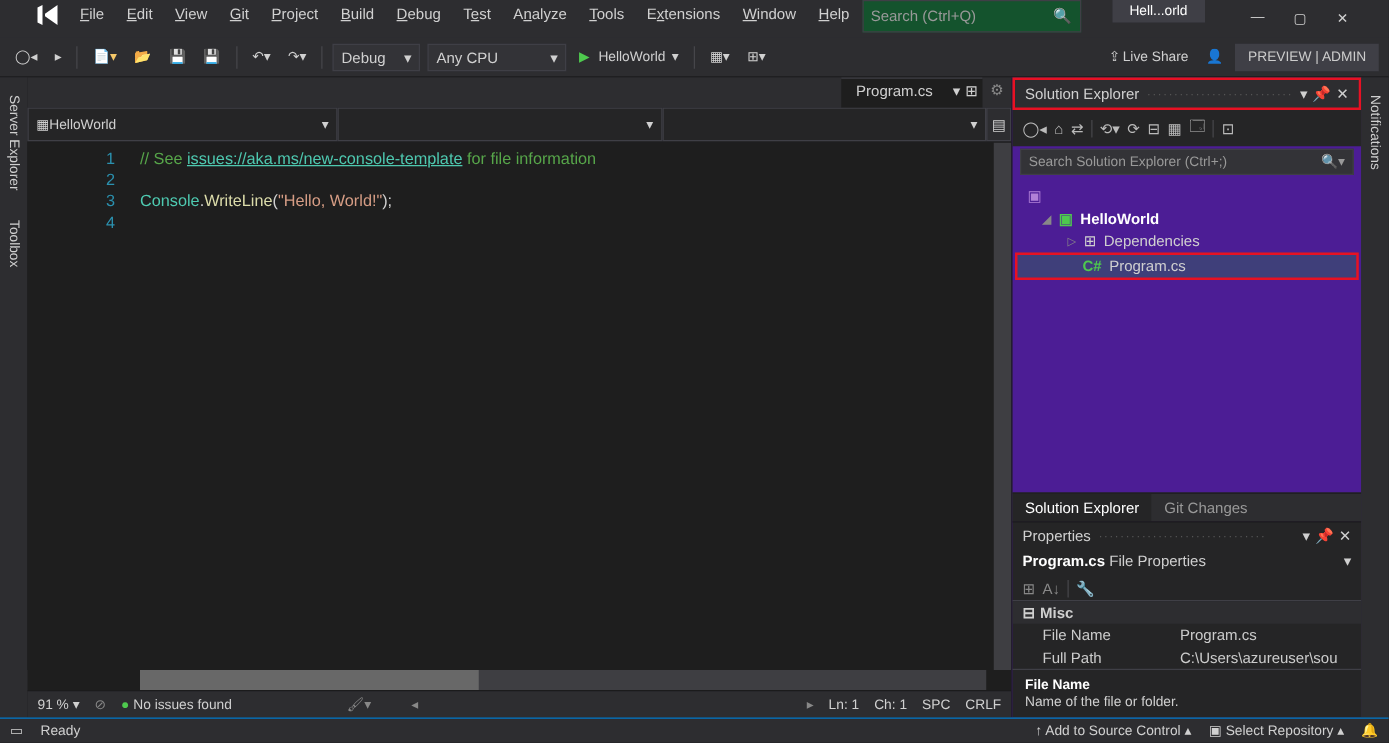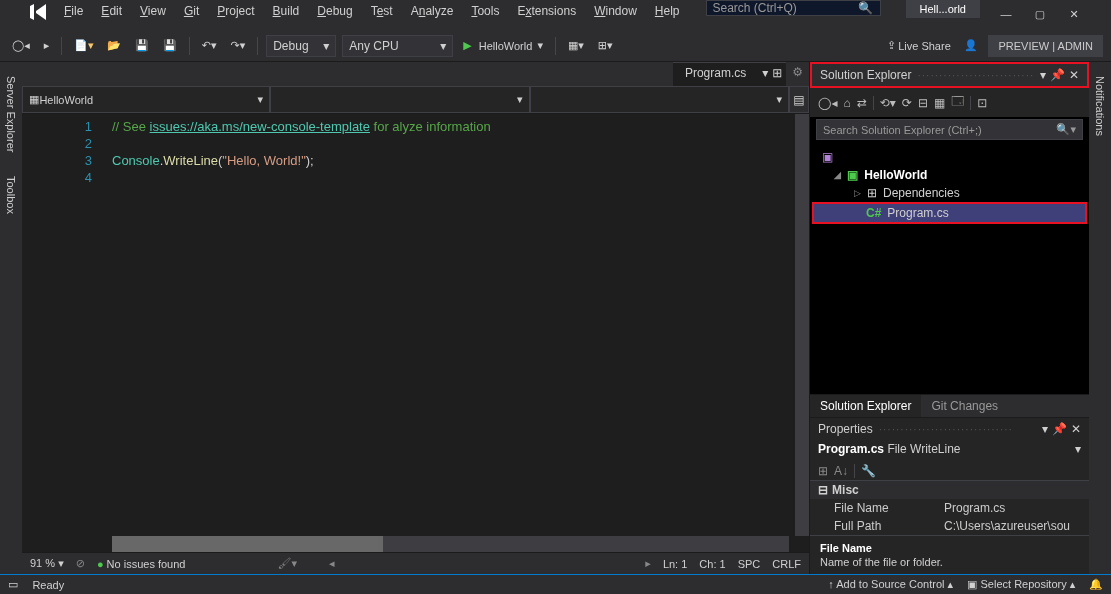--- a/index.html
+++ b/index.html
@@ -2,21 +2,21 @@
 <html><head>
 <meta charset="utf-8">
 <style>
 * { margin:0; padding:0; box-sizing:border-box; font-family:"Segoe UI",Arial,sans-serif; }
 body { background:#2d2d30; color:#d0d0d0; width:1111px; height:594px; overflow:hidden; font-size:12px; position:relative; }
 .titlebar { height:30px; background:#2d2d30; display:flex; align-items:flex-start; padding:0 20px; }
 .logo { width:24px; height:24px; margin:0 6px; color:#fff; font-size:9px; font-weight:bold; display:flex; align-items:center; justify-content:center; }
 .menu { display:flex; gap:2px; }
 .menu-item { padding:4px 8px; color:#d0d0d0; cursor:pointer; }
 .menu-item u { text-decoration:underline; }
-.search-box { margin-left:18px; background:#0f172a; border:1px solid #3f3f46; height:16px; width:175px; display:flex; align-items:center; padding:0 6px; color:#999; }
+.search-box { margin-left:2px; background:#14532d; border:1px solid #3f3f46; height:26px; width:175px; display:flex; align-items:center; padding:0 6px; color:#999; }
 .search-box .sicon { margin-left:auto; }
 .sol-name { margin-left:25px; background:#3f3f46; padding:3px 14px; color:#fff; font-size:11px; }
 .win-controls { margin-left:auto; display:flex; }
 .win-btn { width:34px; height:28px; display:flex; align-items:center; justify-content:center; color:#d0d0d0; cursor:pointer; font-size:11px; }
 .toolbar { height:32px; background:#2d2d30; border-bottom:1px solid #1b1b1c; display:flex; align-items:center; padding:0 8px; gap:6px; }
 .tb-btn { padding:2px 4px; color:#d0d0d0; cursor:pointer; display:flex; align-items:center; gap:2px; font-size:11px; }
 .tb-sep { width:1px; height:18px; background:#46464a; margin:0 2px; }
 .tb-combo { background:#333337; border:1px solid #3f3f46; padding:2px 6px; color:#d0d0d0; display:flex; align-items:center; gap:6px; height:22px; font-size:12px; }
 .play { color:#4ec94e; font-size:11px; }
 .preview-btn { margin-left:auto; background:#3f3f46; padding:5px 10px; color:#ccc; font-size:11px; }
@@ -37,21 +37,21 @@
 .c-comment { color:#57a64a; }
 .c-link { color:#4ec9b0; text-decoration:underline; }
 .c-method { color:#dcdcaa; }
 .c-string { color:#d69d85; }
 .c-punct { color:#d0d0d0; }
 .c-class { color:#4ec9b0; }
 .editor-status { height:22px; background:#2d2d30; border-top:1px solid #1b1b1c; display:flex; align-items:center; padding:0 8px; gap:12px; font-size:11px; color:#d0d0d0; }
 .es-right { margin-left:auto; display:flex; gap:12px; align-items:center; }
 .scrollbar-h { height:16px; background:#3e3e42; margin:0 20px 0 90px; position:relative; }
 .sb-thumb { position:absolute; left:0; width:40%; height:100%; background:#686868; }
-.right-panel { width:280px; background:#000000; display:flex; flex-direction:column; border-left:1px solid #1b1b1c; }
+.right-panel { width:280px; background:#4c1d95; display:flex; flex-direction:column; border-left:1px solid #1b1b1c; }
 .panel-header { background:#2d2d30; padding:4px 8px; display:flex; align-items:center; color:#d0d0d0; font-size:12px; border:2px solid #e81123; }
 .panel-header .ph-dots { flex:1; margin:0 6px; overflow:hidden; color:#555; font-size:10px; letter-spacing:1px; }
 .panel-tb { display:flex; gap:6px; padding:4px 8px; background:#252526; align-items:center; color:#bbb; flex-wrap:nowrap; font-size:12px; }
 .panel-search { margin:2px 6px; background:#333337; border:1px solid #3f3f46; padding:3px 6px; color:#999; display:flex; align-items:center; font-size:11px; }
 .tree { padding:6px 4px; font-size:12px; }
 .tree-row { display:flex; align-items:center; gap:6px; padding:2px 4px 2px 8px; color:#d0d0d0; cursor:pointer; }
 .tree-row.sel { background:#3f3f7a; border:2px solid #e81123; margin:0 -2px; }
 .tree-row.bold { font-weight:600; color:#fff; }
 .ind1 { padding-left:20px; } .ind2 { padding-left:40px; } .ind3 { padding-left:52px; }
 .tree-space { flex:1; }
@@ -167,21 +167,21 @@
         </div>
       <span style="width:20px;display:flex;align-items:center;justify-content:center;border:1px solid #3f3f46">▤</span>
     </div>
     <div class="code-body">
       <div class="gutter">
         <div>1</div>
         <div>2</div>
         <div>3</div>
         <div>4</div>
       </div>
-      <div class="code"><span class="c-comment"><span>// See </span><span class="c-link">issues://aka.ms/new-console-template</span><span> for alyze information</span></span>
+      <div class="code"><span class="c-comment"><span>// See </span><span class="c-link">issues://aka.ms/new-console-template</span><span> for file information</span></span>
 
 <span class="c-class">Console</span><span class="c-punct">.</span><span class="c-method">WriteLine</span><span class="c-punct">(</span><span class="c-string">"Hello, World!"</span><span class="c-punct">);</span>
 </div>
       <div style="position:absolute;right:0;top:0;width:14px;height:100%;background:#3e3e42"></div>
     </div>
     <div class="scrollbar-h">
         <div class="sb-thumb"></div>
       </div>
     <div class="editor-status">
       <span><span>91 %</span> ▾</span>
@@ -250,21 +250,21 @@
     </div>
     <div class="props">
       <div class="props-head">
         <span>Properties</span>
         <span style="flex:1;margin:0 6px;color:#555;font-size:10px;letter-spacing:1px;overflow:hidden">·······························</span>
         <span>▾</span>
         <span style="margin:0 4px">📌</span>
         <span>✕</span>
       </div>
       <div class="props-sub">
-        <b>Program.cs</b>&nbsp;<span>File WriteLine</span>
+        <b>Program.cs</b>&nbsp;<span>File Properties</span>
         <span style="float:right">▾</span>
       </div>
       <div class="props-tb">
         <span>⊞</span>
         <span>A↓</span>
         <span style="border-left:1px solid #46464a;height:14px"></span>
         <span>🔧</span>
       </div>
       <div class="props-grid">
         <div class="pg-cat">⊟ <span>Misc</span></div>

